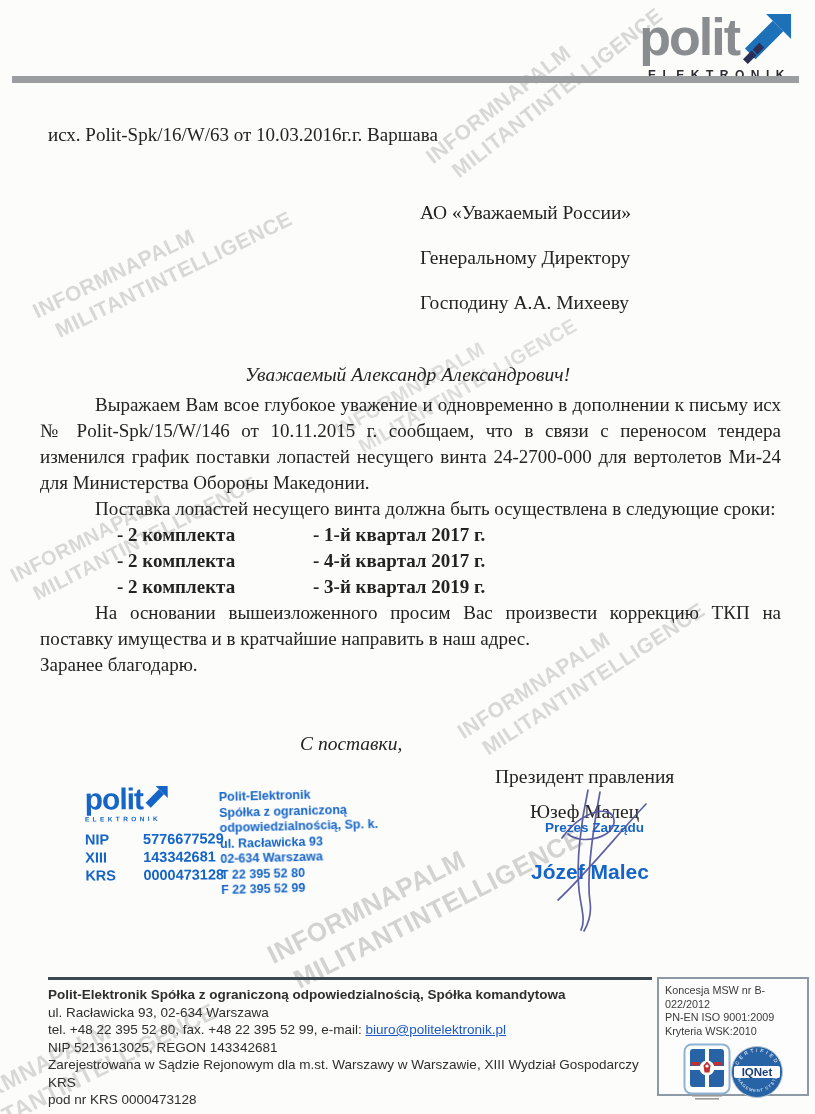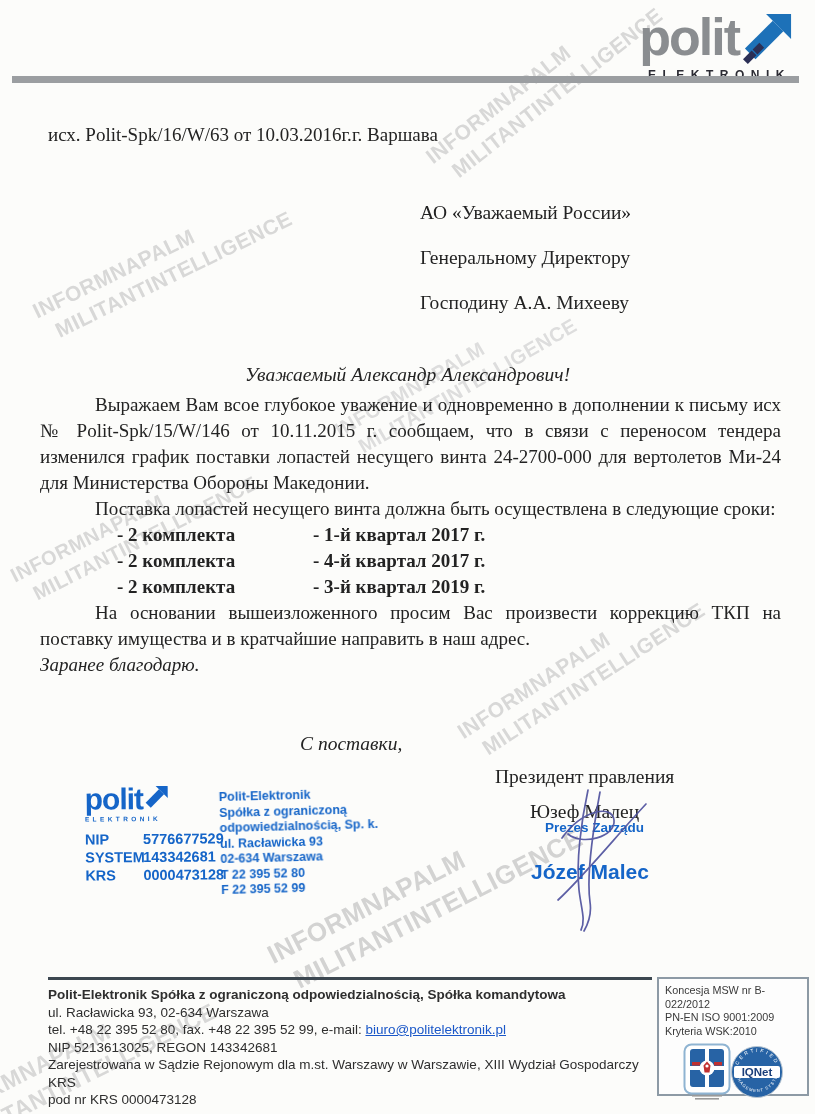--- a/index.html
+++ b/index.html
@@ -39,21 +39,21 @@
 
   
   .addressee{left:420px;top:190px;font-size:19.5px;line-height:45px;}
 
   
   .salutation{left:0;width:100%;top:364px;text-align:center;font-style:italic;font-size:19.5px;}
   .body-text{left:28px;right:34px;top:392px;font-size:19px;line-height:26px;text-align:justify;margin-left:12px;}
   .body-text p{margin:0;text-indent:55px;}
   .sched-row{display:flex;padding-left:77px;text-align:left;font-weight:bold;}
   .sched-qty{width:196px;}
-  .thanks{margin-top:16px;text-indent:0 !important;font-style:italic;}
+  .thanks{margin-top:16px;text-indent:0 !important;}
 
   .regards{left:300px;top:733px;font-style:italic;font-size:19.5px;}
   .president{left:495px;top:766px;font-size:19.5px;}
   .name-ru{left:530px;top:801px;font-size:19.5px;}
 
   
   .stamp{color:#1565c8;font-family:"Liberation Sans","DejaVu Sans",sans-serif;font-weight:700;}
   .company-stamp{left:85px;top:786px;transform:rotate(-0.5deg);}
   .cs-logo-row{display:flex;align-items:flex-start;}
   .cs-logo-word{font-size:30px;font-weight:800;line-height:26px;letter-spacing:-1px;}
@@ -181,21 +181,21 @@
         </svg>
       </span>
     </div>
     <div class="cs-logo-sub">ELEKTRONIK</div>
     <div class="cs-rows">
       <div class="cs-row">
         <span class="cs-label">NIP</span>
         <span>5776677529</span>
       </div>
       <div class="cs-row">
-        <span class="cs-label">SYSTEM</span>
+        <span class="cs-label">XIII</span>
         <span>143342681</span>
       </div>
       <div class="cs-row">
         <span class="cs-label">KRS</span>
         <span>0000473128</span>
       </div>
     </div>
   </div>
 
   <div class="z stamp address-stamp">

